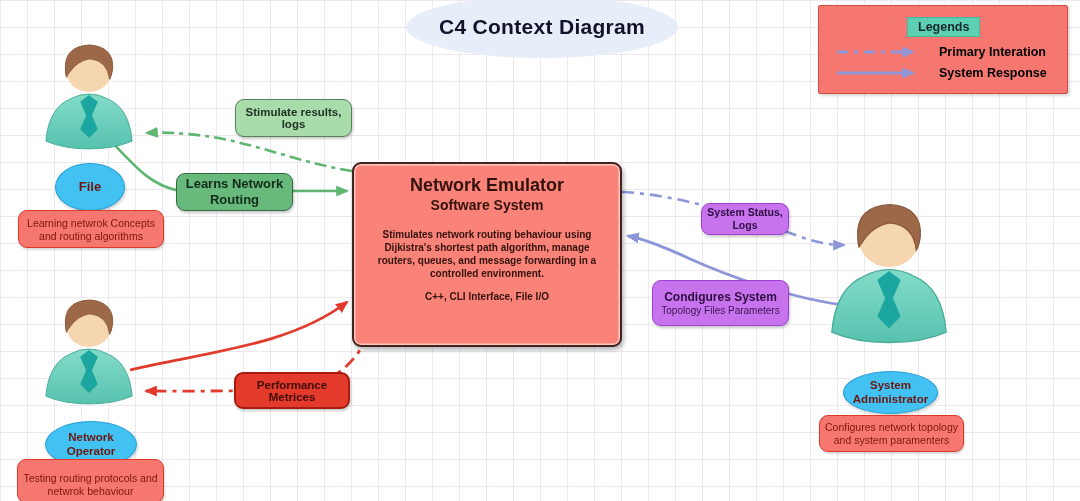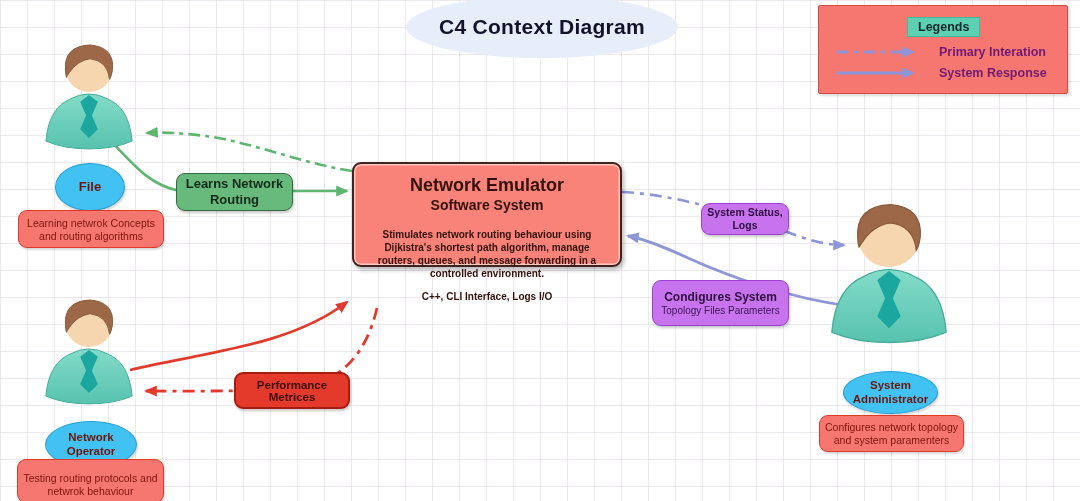--- a/index.html
+++ b/index.html
@@ -25,26 +25,26 @@
 
   .legend{
     left:818px;top:5px;width:248px;height:87px;background:var(--accent-salmon,#f5776f);
     border:1.5px solid #d24b3f;border-radius:2px;box-shadow:2px 2px 3px rgba(0,0,0,.15);
   }
   .legend-badge{
     position:absolute;left:88px;top:11px;padding:2px 10px;background:var(--legend-badge,#5dd0b4);
     font-size:12.5px;font-weight:bold;color:#15282c;border:1px solid #46b89c;
   }
   .legend-row{position:absolute;left:16px;display:flex;align-items:center;gap:14px;}
-  .legend-row .lab{font-size:12.5px;font-weight:bold;color:#701a75;}
+  .legend-row .lab{font-size:12.5px;font-weight:bold;color:#000000;}
   .legend-row1{top:39px;}
   .legend-row2{top:60px;}
 
   .sysbox{
-    left:352px;top:162px;width:270px;height:105px;border-radius:9px;
+    left:352px;top:162px;width:270px;height:185px;border-radius:9px;
     background:var(--sys-fill,#f98379);border:2px solid #43231d;
     box-shadow:inset 0 0 0 1.5px rgba(255,235,230,.65), 2px 3px 4px rgba(0,0,0,.28);
     text-align:center;color:#33110c;box-sizing:border-box;padding-top:11px;
   }
   .sysbox .name{font-size:18px;font-weight:bold;}
   .sysbox .type{font-size:14px;font-weight:bold;margin-top:1px;}
   .sysbox .desc{font-size:10px;font-weight:bold;margin-top:15px;padding:0 13px;line-height:1.3;}
   .sysbox .tech{font-size:10px;font-weight:bold;margin-top:11px;}
 
   .lblbox{
@@ -171,34 +171,37 @@
   <div class="abs caption cap-user node">
     <span>Learning netwrok Concepts and routing algorithms</span>
   </div>
   <div class="abs caption cap-op node">
     <span>Testing routing protocols and netwrok behaviour</span>
   </div>
   <div class="abs caption cap-admin node">
     <span>Configures network topology and system paramenters</span>
   </div>
 
+  <div class="abs lblbox green-light node">
+    <span>Stimulate results, logs</span>
+  </div>
   <div class="abs lblbox green-mid node">
     <span>Learns Network Routing</span>
   </div>
   <div class="abs lblbox red2 node">
     <span>Performance Metrices</span>
   </div>
   <div class="abs lblbox purple2 node">
     <span class="l1">Condigures System</span>
     <span class="l2">Topology Files Parameters</span>
   </div>
   <div class="abs lblbox purple1 node">
     <span>System Status, Logs</span>
   </div>
 
   <div class="abs sysbox node">
     <div class="name">Network Emulator</div>
     <div class="type">Software System</div>
     <div class="desc">Stimulates network routing behaviour using Dijkistra's shortest path algorithm, manage routers, queues, and message forwarding in a controlled environment.</div>
-    <div class="tech">C++, CLI Interface, Logs I/O</div>
+    <div class="tech">C++, CLI Interface, File I/O</div>
   </div>
 
 </div>
 
 </body></html>

